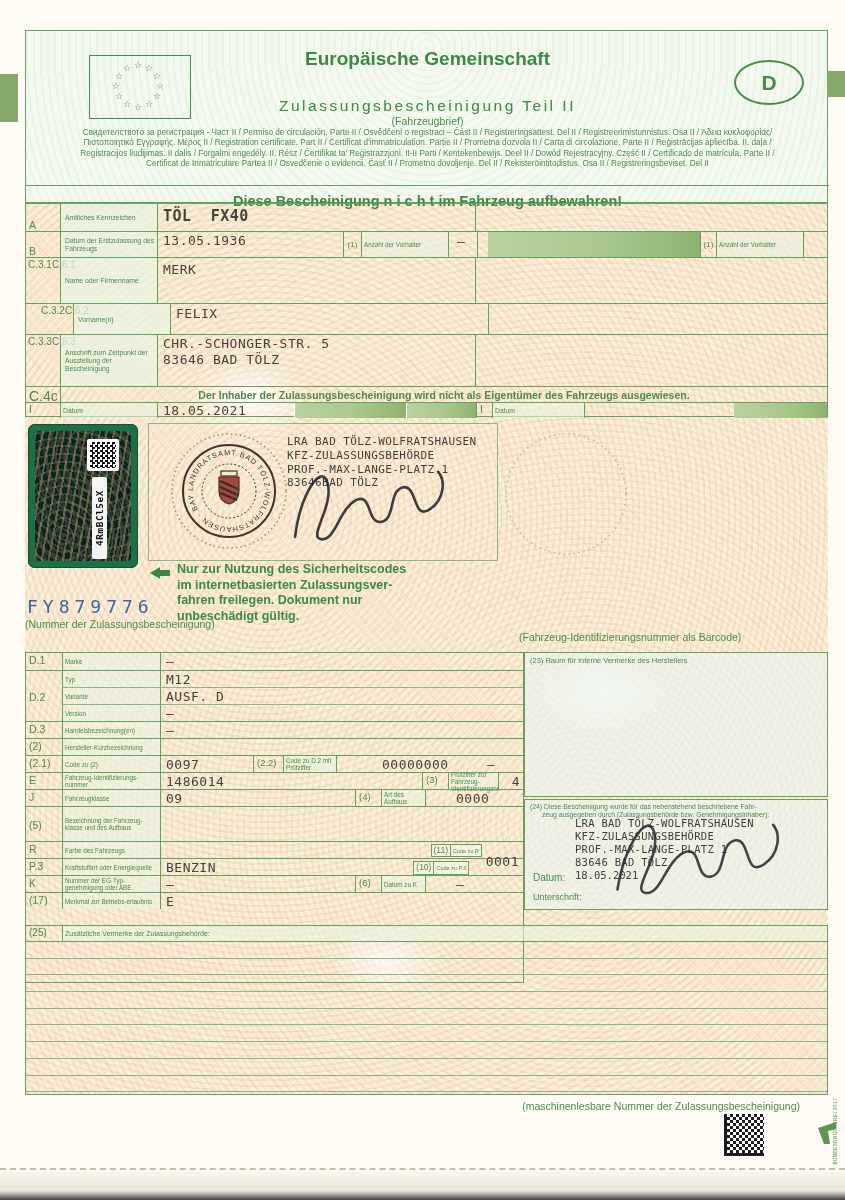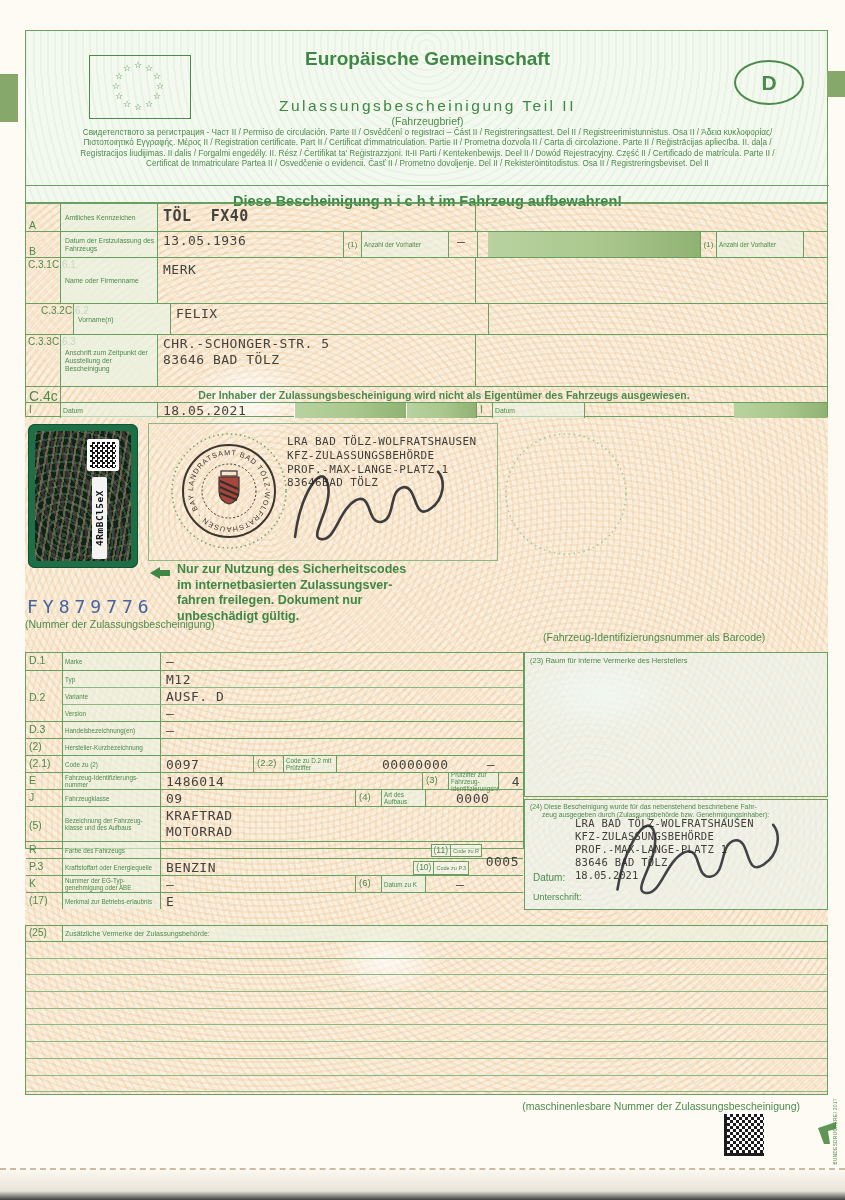--- a/index.html
+++ b/index.html
@@ -238,23 +238,23 @@
   </div>
   <div class="abs sec-note" style="left:177px;top:562px;">
     <div>Nur zur Nutzung des Sicherheitscodes</div>
     <div>im internetbasierten Zulassungsver-</div>
     <div>fahren freilegen. Dokument nur</div>
     <div>unbeschädigt gültig.</div>
   </div>
 
   <div class="abs docnum" style="left:27px;top:596px;">FY879776</div>
   <div class="abs caption" style="left:25px;top:618px;">(Nummer der Zulassungsbescheinigung)</div>
-  <div class="abs caption" style="left:519px;top:631px;margin-left:24px;">(Fahrzeug-Identifizierungsnummer als Barcode)</div>
-
-  <div class="tbl" style="left:25px;top:652px;width:499px;height:197px;">
+  <div class="abs caption" style="left:519px;top:631px;">(Fahrzeug-Identifizierungsnummer als Barcode)</div>
+
+  <div class="tbl" style="left:25px;top:652px;width:499px;height:331px;">
 
     <div class="trow" style="height:17px;">
       <div class="cell code" style="width:37px;">D.1</div>
       <div class="cell slbl" style="width:98px;">Marke</div>
       <div class="cell val last" style="flex:1;">–</div>
     </div>
 
     <div class="trow" style="height:51px;">
       <div class="cell code" style="width:37px;display:flex;align-items:center;">D.2</div>
       <div style="flex:1;display:flex;flex-direction:column;">
@@ -310,24 +310,20 @@
       <div class="cell slbl" style="width:98px;">Fahrzeugklasse</div>
       <div class="cell val" style="width:195px;">09</div>
       <div class="cell code" style="width:26px;font-size:9.5px;">(4)</div>
       <div class="cell slbl" style="width:44px;">Art des Aufbaus</div>
       <div class="cell val last" style="flex:1;padding-left:30px;">0000</div>
     </div>
 
     <div class="trow" style="height:35px;">
       <div class="cell code" style="width:37px;display:flex;align-items:center;">(5)</div>
       <div class="cell slbl" style="width:98px;">Bezeichnung der Fahrzeug-klasse und des Aufbaus</div>
-      <div class="cell last" style="flex:1;">
-        <div class="val">KRAFTRAD</div>
-        <div class="val">MOTORRAD</div>
-      </div>
     </div>
 
     <div class="trow" style="height:17px;position:relative;">
       <div class="cell code" style="width:37px;">R</div>
       <div class="cell slbl" style="width:98px;">Farbe des Fahrzeugs</div>
       <div class="cell last" style="flex:1;"></div>
       <div class="r-minibox" style="right:41px;top:2px;height:13px;">
         <div style="font-size:8.5px;color:var(--green);padding:0 2px;border-right:1px solid var(--line);">(11)</div>
         <div style="font-size:5.5px;line-height:6px;color:var(--green);padding:0 2px;display:flex;align-items:center;">Code zu R</div>
       </div>
@@ -335,21 +331,21 @@
 
 
     <div class="trow" style="height:17px;position:relative;">
       <div class="cell code" style="width:37px;">P.3</div>
       <div class="cell slbl" style="width:98px;">Kraftstoffart oder Energiequelle</div>
       <div class="cell val last" style="flex:1;">BENZIN</div>
       <div class="r-minibox" style="right:54px;top:2px;height:14px;">
         <div style="font-size:8.5px;color:var(--green);padding:0 2px;border-right:1px solid var(--line);">(10)</div>
         <div style="font-size:5.5px;line-height:6px;color:var(--green);padding:0 2px;display:flex;align-items:center;">Code zu P.3</div>
       </div>
-      <div class="abs val" style="right:4px;top:-6px;">0005</div>
+      <div class="abs val" style="right:4px;top:-6px;">0001</div>
     </div>
 
     <div class="trow" style="height:17px;">
       <div class="cell code" style="width:37px;">K</div>
       <div class="cell slbl" style="width:98px;">Nummer der EG-Typ-genehmigung oder ABE</div>
       <div class="cell val" style="width:195px;">–</div>
       <div class="cell code" style="width:26px;font-size:9.5px;">(6)</div>
       <div class="cell slbl" style="width:44px;">Datum zu K</div>
       <div class="cell val last" style="flex:1;padding-left:30px;">–</div>
     </div>

